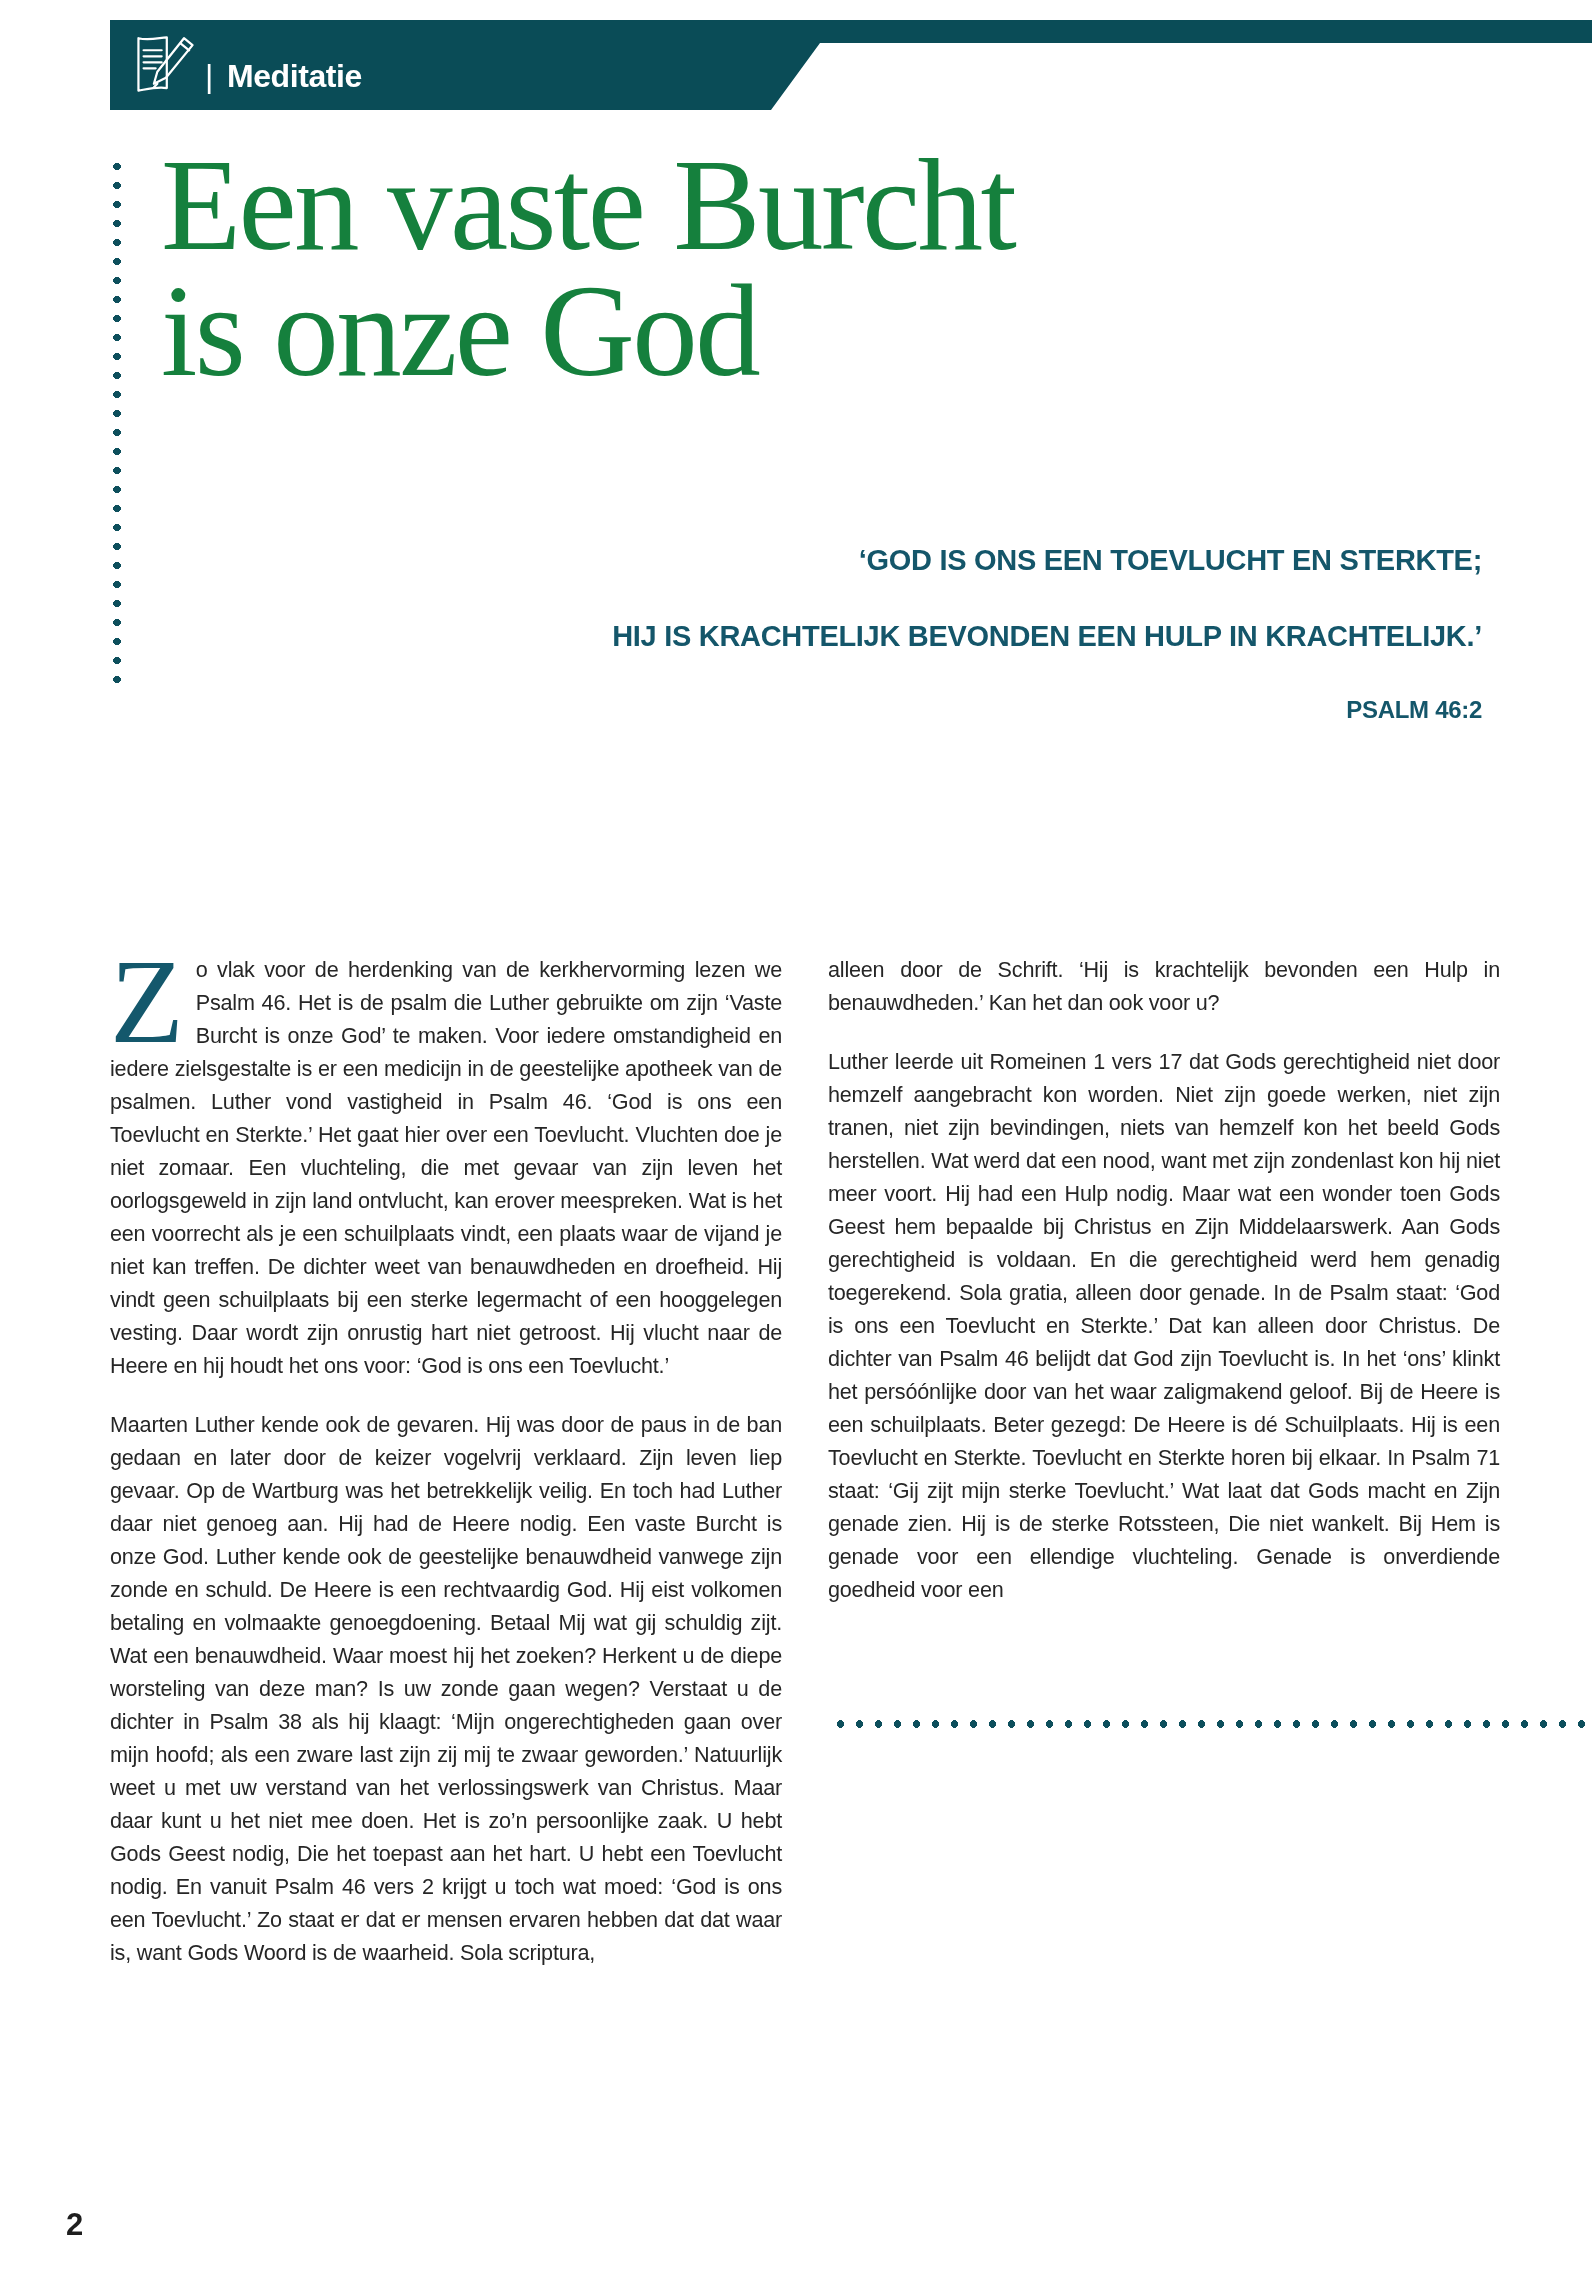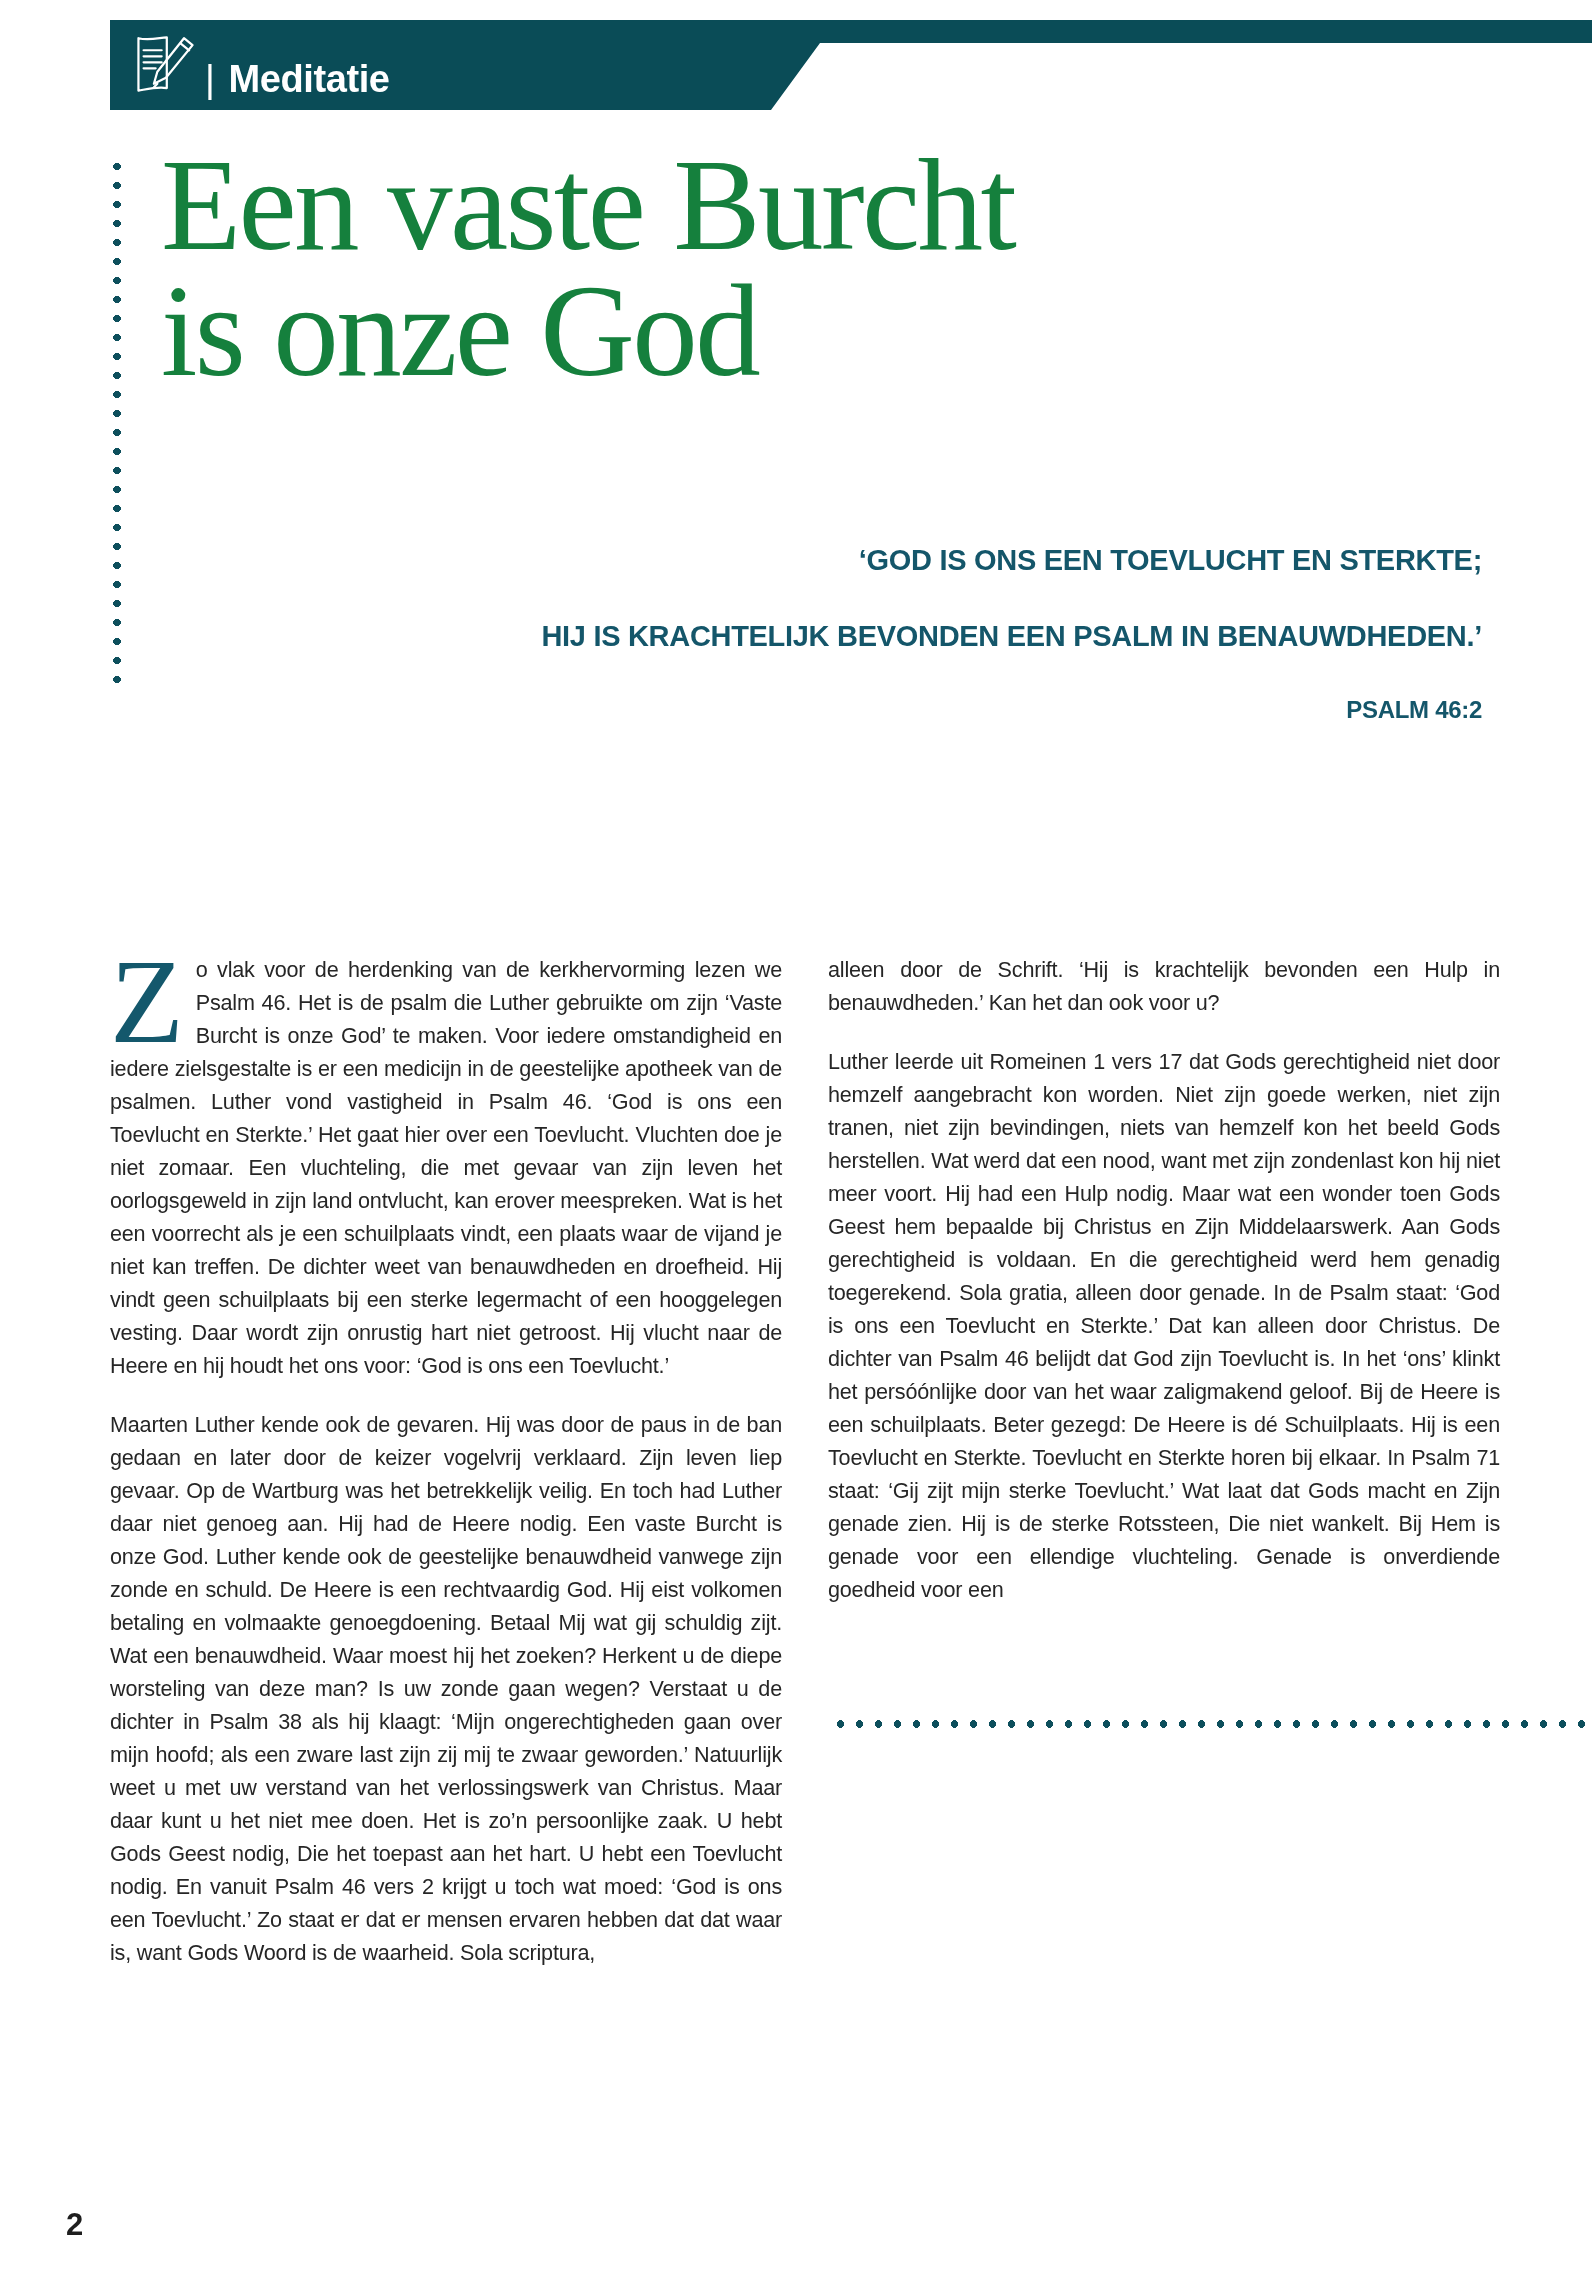--- a/index.html
+++ b/index.html
@@ -10,21 +10,21 @@
 
   
   .banner {
     position:absolute; left:110px; top:20px; width:1483px; height:90px;
     background:#0a4c57;
     clip-path:polygon(0 0, 1483px 0, 1483px 23px, 710px 23px, 661px 90px, 0 90px);
   }
   .banner-icon { position:absolute; left:19px; top:13px; }
   .banner-text {
     position:absolute; left:95px; top:38px; color:#ffffff;
-    font-size:38px; font-weight:bold; letter-spacing:-0.4px; white-space:nowrap;
+    font-size:32px; font-weight:bold; letter-spacing:-0.4px; white-space:nowrap;
   }
   .banner-sep { font-weight:400; margin-right:14px; }
 
   
   .v-dots {
     position:absolute; left:112px; top:157px; width:9.5px; height:538px;
     background-image:radial-gradient(circle 3.8px, #0d4f5c 97%, rgba(13,79,92,0) 100%);
     background-size:9.5px 19px; background-repeat:repeat-y; background-position:center top;
   }
 
@@ -97,21 +97,21 @@
 
   <div class="v-dots"></div>
 
   <h1 class="title">
     <span>Een vaste Burcht</span>
     <span>is onze God</span>
   </h1>
 
   <div class="quote">
     <div class="q-line">‘GOD IS ONS EEN TOEVLUCHT EN STERKTE;</div>
-    <div class="q-line">HIJ IS KRACHTELIJK BEVONDEN EEN PSALM IN BENAUWDHEDEN.’</div>
+    <div class="q-line">HIJ IS KRACHTELIJK BEVONDEN EEN HULP IN KRACHTELIJK.’</div>
     <div class="q-ref">PSALM 46:2</div>
   </div>
 
   <div class="col col-left">
     <p class="para"><span class="dropcap">Z</span><span>o vlak voor de herdenking van de kerkhervorming lezen we Psalm 46. Het is de psalm die Luther gebruikte om zijn ‘Vaste Burcht is onze God’ te maken. Voor iedere omstandigheid en iedere zielsgestalte is er een medicijn in de geestelijke apotheek van de psalmen. Luther vond vastigheid in Psalm 46. ‘God is ons een Toevlucht en Sterkte.’ Het gaat hier over een Toevlucht. Vluchten doe je niet zomaar. Een vluchteling, die met gevaar van zijn leven het oorlogsgeweld in zijn land ontvlucht, kan erover meespreken. Wat is het een voorrecht als je een schuilplaats vindt, een plaats waar de vijand je niet kan treffen. De dichter weet van benauwdheden en droefheid. Hij vindt geen schuilplaats bij een sterke legermacht of een hooggelegen vesting. Daar wordt zijn onrustig hart niet getroost. Hij vlucht naar de Heere en hij houdt het ons voor: ‘God is ons een Toevlucht.’</span></p>
     <p class="para">Maarten Luther kende ook de gevaren. Hij was door de paus in de ban gedaan en later door de keizer vogelvrij verklaard. Zijn leven liep gevaar. Op de Wartburg was het betrekkelijk veilig. En toch had Luther daar niet genoeg aan. Hij had de Heere nodig. Een vaste Burcht is onze God. Luther kende ook de geestelijke benauwdheid vanwege zijn zonde en schuld. De Heere is een rechtvaardig God. Hij eist volkomen betaling en volmaakte genoegdoening. Betaal Mij wat gij schuldig zijt. Wat een benauwdheid. Waar moest hij het zoeken? Herkent u de diepe worsteling van deze man? Is uw zonde gaan wegen? Verstaat u de dichter in Psalm 38 als hij klaagt: ‘Mijn ongerechtigheden gaan over mijn hoofd; als een zware last zijn zij mij te zwaar geworden.’ Natuurlijk weet u met uw verstand van het verlossingswerk van Christus. Maar daar kunt u het niet mee doen. Het is zo’n persoonlijke zaak. U hebt Gods Geest nodig, Die het toepast aan het hart. U hebt een Toevlucht nodig. En vanuit Psalm 46 vers 2 krijgt u toch wat moed: ‘God is ons een Toevlucht.’ Zo staat er dat er mensen ervaren hebben dat dat waar is, want Gods Woord is de waarheid. Sola scriptura,</p>
   </div>
 
   <div class="col col-right">
     <p class="para">alleen door de Schrift. ‘Hij is krachtelijk bevonden een Hulp in benauwdheden.’ Kan het dan ook voor u?</p>

